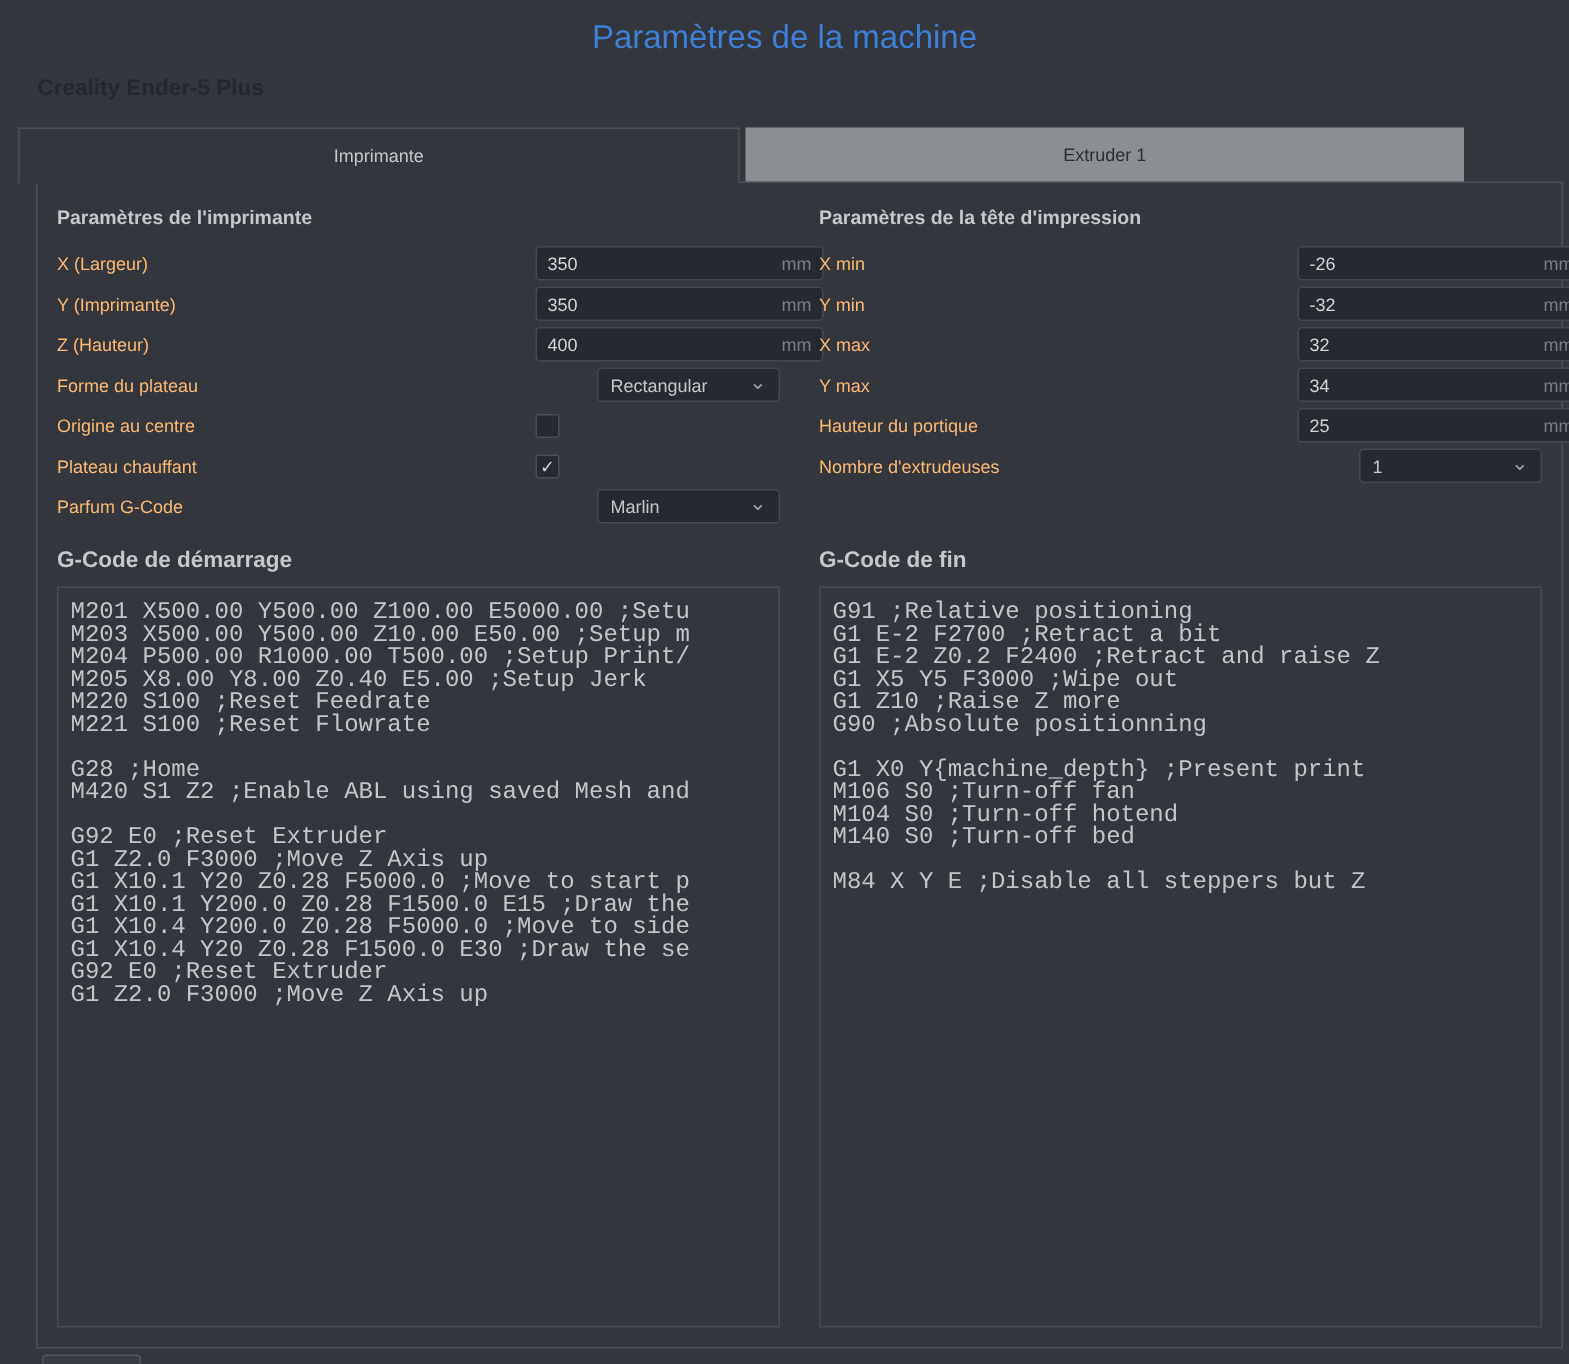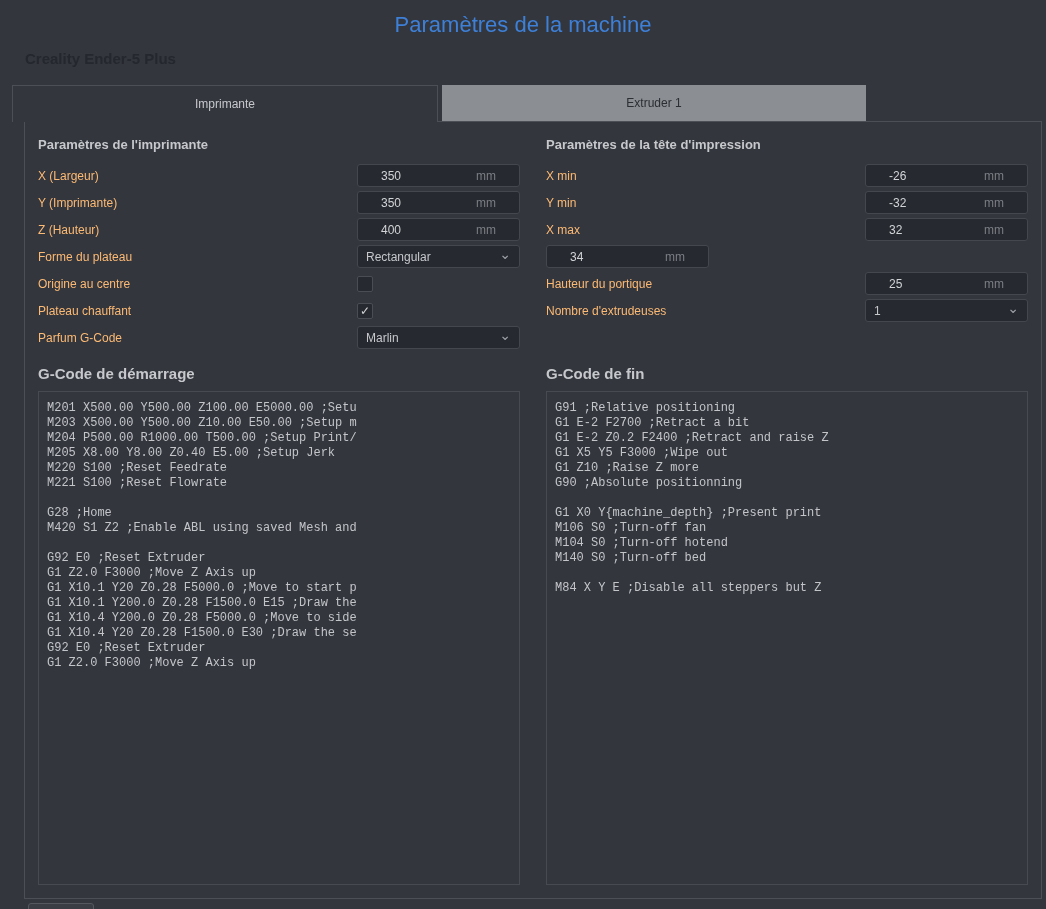--- a/index.html
+++ b/index.html
@@ -13,21 +13,21 @@
   }
   .dialog-title {
     position: absolute; top: 12px; left: 0; width: 100%;
     text-align: center; font-size: 22px; color: #3e80d8;
   }
   .machine-name {
     position: absolute; left: 25px; top: 50px;
     font-size: 15px; font-weight: bold; color: #24272d;
   }
   .tabs {
-    position: absolute; left: 12px; top: 85px; width: 854px; height: 36px;
+    position: absolute; left: 12px; top: 85px; width: 964px; height: 36px;
     display: flex; gap: 4px; z-index: 2; align-items: flex-start;
   }
   .tab {
     flex: 1; height: 36px; display: flex; align-items: center; justify-content: center;
     font-size: 12px; cursor: pointer;
   }
   .tab.active {
     background: #33363d; border: 1px solid #4c4f55; border-bottom: none;
     height: 37px; color: #c6c8cc;
   }
@@ -41,45 +41,45 @@
     column-gap: 26px; padding: 0 13px 13px 13px; height: 100%;
   }
   .settings { display: flex; flex-direction: column; align-self: start; }
   .section-heading {
     font-size: 13px; font-weight: bold; color: #c6c8cc; margin: 15px 0 10px 0;
   }
   .row { display: flex; align-items: center; height: 27px; }
   .row .label { flex: 1; font-size: 12px; color: #fdba74; }
   .control { width: 163px; display: flex; align-items: center; }
   .field {
-    height: 23px; width: 163px; background: #26292f; border: 1px solid #44474d;
-    border-radius: 3px; display: flex; align-items: center; padding: 0 23px;
+    height: 23px; width: 192px; background: #26292f; border: 1px solid #44474d;
+    border-radius: 3px; display: flex; align-items: center; padding: 0 7px;
   }
   .field input {
     flex: 1; min-width: 0; background: transparent; border: none; outline: none;
     color: #d2d4d7; font-size: 12px; font-family: "Liberation Sans", sans-serif;
   }
   .unit { font-size: 12px; color: #7b7e84; margin-left: 4px; flex: none; }
   .dropdown {
     height: 23px; width: 163px; background: #26292f; border: 1px solid #44474d;
     border-radius: 3px; display: flex; align-items: center; justify-content: space-between;
-    padding: 2px 8px; color: #c6c8cc; font-size: 12px; cursor: pointer;
+    padding: 2px 8px; color: #c6c8cc; font-size: 12px; cursor: pointer; margin-left: 41px;
   }
   .chev { color: #9ca0a5; font-size: 14px; line-height: 1; transform: translateY(-3px); }
   .checkbox {
     width: 16px; height: 16px; background: #26292f; border: 1px solid #4a4d53;
     border-radius: 2px; display: flex; align-items: center; justify-content: center;
     color: #cfd1d4; font-size: 12px; cursor: pointer;
   }
   .gcode-heading {
     font-size: 15px; font-weight: bold; color: #c6c8cc; margin: 14px 0 9px 0;
   }
   textarea.gcode {
     width: 100%; min-height: 0; background: transparent; border: 1px solid #474a50;
-    color: #c3c5c9; font-family: "Liberation Mono", monospace; font-size: 12px;
+    color: #c3c5c9; font-family: "Liberation Mono", monospace; font-size: 16px;
     line-height: 15px; padding: 9px 8px; resize: none; white-space: pre;
     overflow: hidden; outline: none;
   }
   .close-button-partial {
     position: absolute; left: 28px; top: 903px; width: 66px; height: 14px;
     background: #3a3d43; border: 1px solid #55585e; border-radius: 3px;
   }
 </style>
 </head>
 <body>
@@ -195,20 +195,21 @@
         <span class="label">X max</span>
         <div class="control">
           <div class="field">
             <input value="32" style="">
             <span class="unit">mm</span>
           </div>
         </div>
       </div>
 
       <div class="row">
+        <span class="label">Y max</span>
         <div class="control">
           <div class="field">
             <input value="34" style="">
             <span class="unit">mm</span>
           </div>
         </div>
       </div>
 
       <div class="row">
         <span class="label">Hauteur du portique</span>

